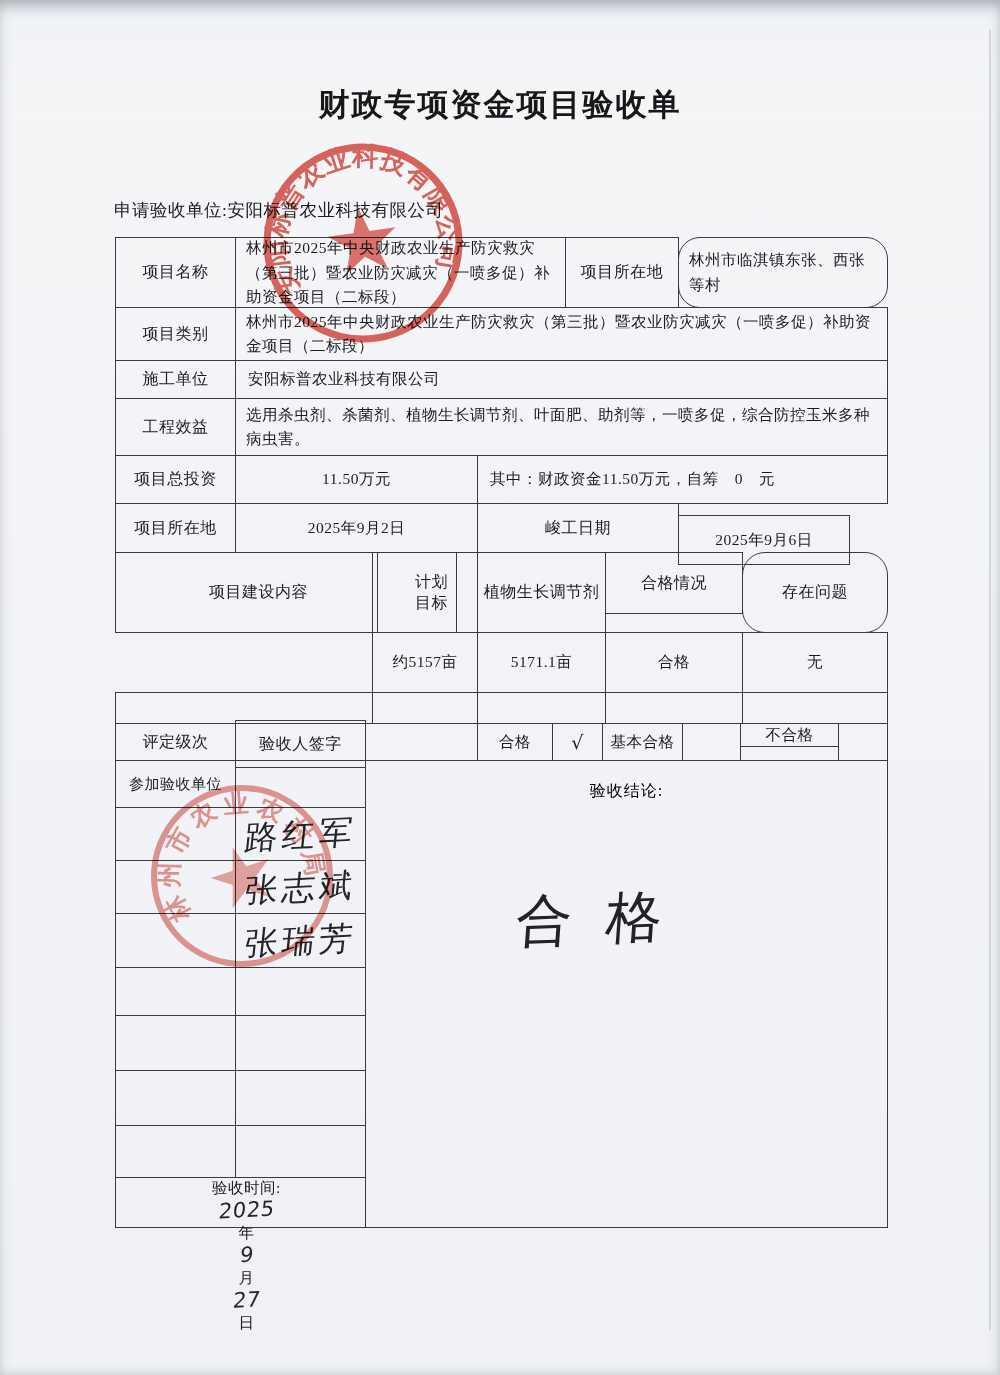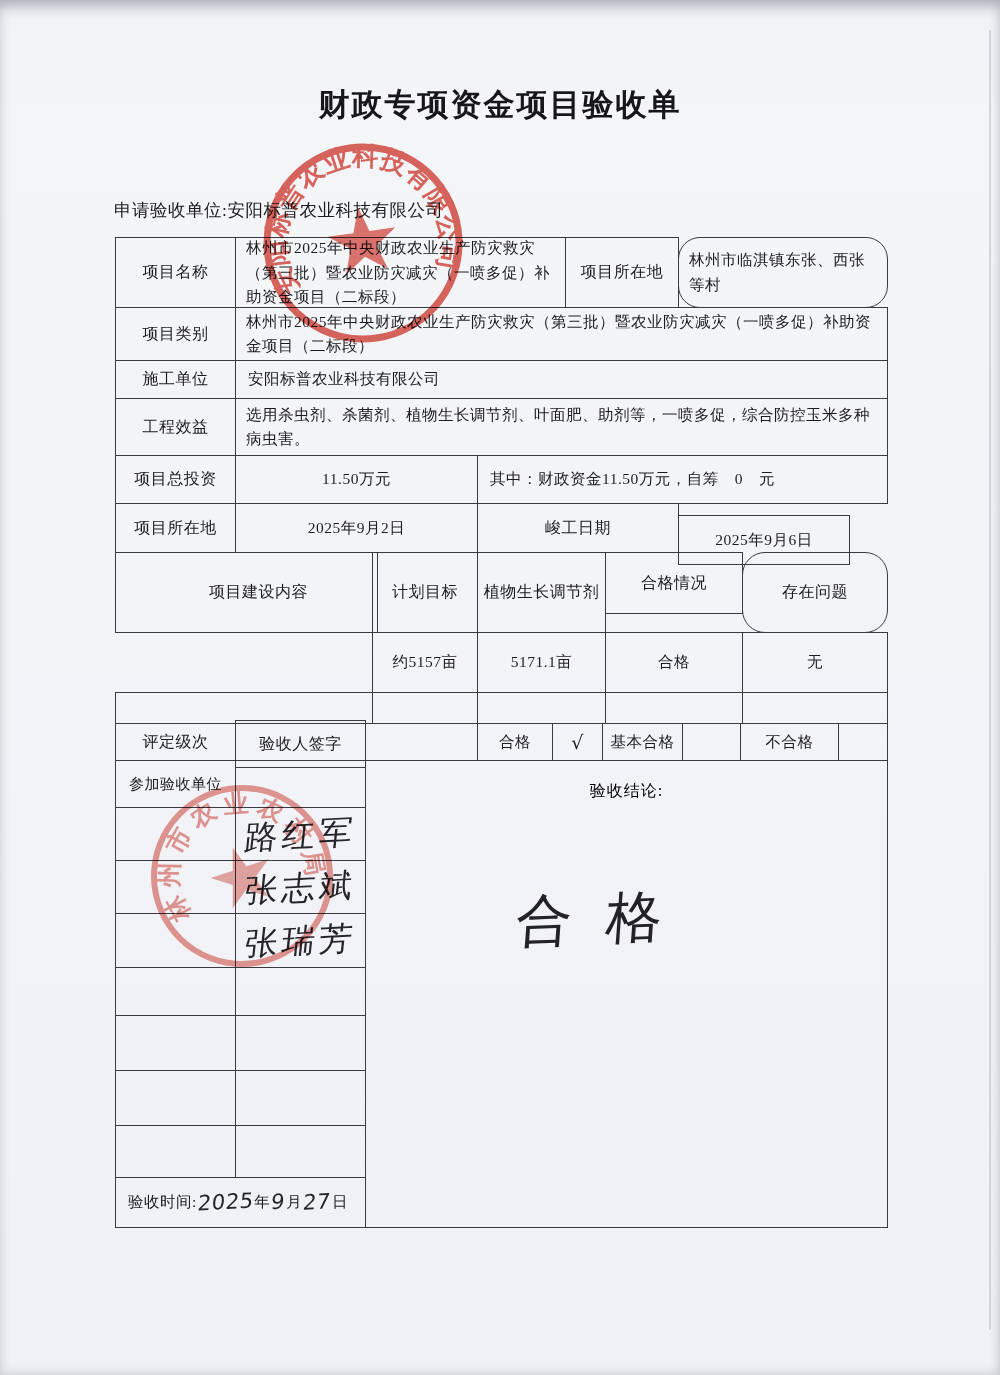--- a/index.html
+++ b/index.html
@@ -40,21 +40,21 @@
   .conclusion-big{
     position:absolute;left:150px;top:118px;width:320px;
     font-size:56px;letter-spacing:34px;white-space:nowrap;
     font-family:"DejaVu Sans","Liberation Sans",sans-serif;
     color:#222227;transform:rotate(-2deg) skewX(-6deg);
   }
   .conclusion-label{
     position:absolute;left:0;top:20px;width:100%;text-align:center;font-size:16px;letter-spacing:1px;
   }
   .merged{position:absolute;box-sizing:border-box;border:1px solid #3a3a40;}
-  .datecell{font-size:15.5px;}
+  .datecell{font-size:15.5px;flex-direction:column;}
   .date-hand{font-size:21px;margin:0 1px;position:relative;top:-1px;display:inline-block;}
   .stamp{position:absolute;mix-blend-mode:multiply;pointer-events:none;}
   .checkmark{font-size:19px;font-family:"DejaVu Sans",sans-serif;}
 </style>
 </head>
 <body>
 
 <div class="paper">
   <div class="paper-edge-right"></div>
 
@@ -79,21 +79,21 @@
   <div class="cell" style="left:115px;top:455px;width:121px;height:49px;">项目总投资</div>
   <div class="cell val" style="left:235px;top:455px;width:243px;height:49px;">11.50万元</div>
   <div class="cell val leftpad" style="left:477px;top:455px;width:411px;height:49px;">其中：财政资金11.50万元，自筹　0　元</div>
 
   <div class="cell" style="left:115px;top:503px;width:121px;height:50px;">项目所在地</div>
   <div class="cell val" style="left:235px;top:503px;width:243px;height:50px;">2025年9月2日</div>
   <div class="cell" style="left:477px;top:503px;width:202px;height:50px;">峻工日期</div>
   <div class="cell val" style="left:678px;top:503px;width:172px;height:50px;margin-top:12px;">2025年9月6日</div>
 
   <div class="cell hdr" style="left:115px;top:552px;width:263px;height:81px;padding-left:24px;">项目建设内容</div>
-  <div class="cell hdr" style="left:372px;top:552px;width:106px;height:81px;">计划目标</div>
+  <div class="cell hdr" style="left:372px;top:552px;width:85px;height:81px;padding-left:34px;">计划目标</div>
   <div class="cell hdr" style="left:477px;top:552px;width:129px;height:81px;">植物生长调节剂</div>
   <div class="cell hdr" style="left:605px;top:552px;width:138px;height:62px;">合格情况</div>
   <div class="cell hdr" style="left:742px;top:552px;width:146px;height:81px;border-radius:23px;">存在问题</div>
 
   <div class="cell val" style="left:372px;top:632px;width:106px;height:61px;">约5157亩</div>
   <div class="cell val" style="left:477px;top:632px;width:129px;height:61px;">5171.1亩</div>
   <div class="cell val" style="left:605px;top:632px;width:138px;height:61px;">合格</div>
   <div class="cell val" style="left:742px;top:632px;width:146px;height:61px;">无</div>
 
   <div class="cell" style="left:115px;top:692px;width:258px;height:32px;"></div>
@@ -102,21 +102,21 @@
   <div class="cell" style="left:605px;top:692px;width:138px;height:32px;"></div>
   <div class="cell" style="left:742px;top:692px;width:146px;height:32px;"></div>
 
   <div class="cell" style="left:115px;top:723px;width:121px;height:38px;">评定级次</div>
   <div class="cell" style="left:235px;top:723px;width:131px;height:38px;"></div>
   <div class="cell" style="left:365px;top:723px;width:113px;height:38px;"></div>
   <div class="cell val" style="left:477px;top:723px;width:76px;height:38px;">合格</div>
   <div class="cell checkmark" style="left:552px;top:723px;width:51px;height:38px;">√</div>
   <div class="cell val" style="left:602px;top:723px;width:81px;height:38px;">基本合格</div>
   <div class="cell" style="left:682px;top:723px;width:59px;height:38px;"></div>
-  <div class="cell val" style="left:740px;top:723px;width:99px;height:38px;">不合格</div>
+  <div class="cell val" style="left:740px;top:723px;width:99px;height:24px;">不合格</div>
   <div class="cell" style="left:838px;top:723px;width:50px;height:38px;"></div>
 
   <div class="cell" style="left:115px;top:760px;width:121px;height:48px;font-size:15px;text-align:right;">参加验收单位</div>
   <div class="cell" style="left:235px;top:720px;width:131px;height:48px;font-size:16px;">验收人签字</div>
 
   <div class="merged" style="left:365px;top:760px;width:523px;height:468px;">
     <div class="conclusion-label">验收结论:</div>
     <div class="conclusion-big">合格</div>
   </div>
 

